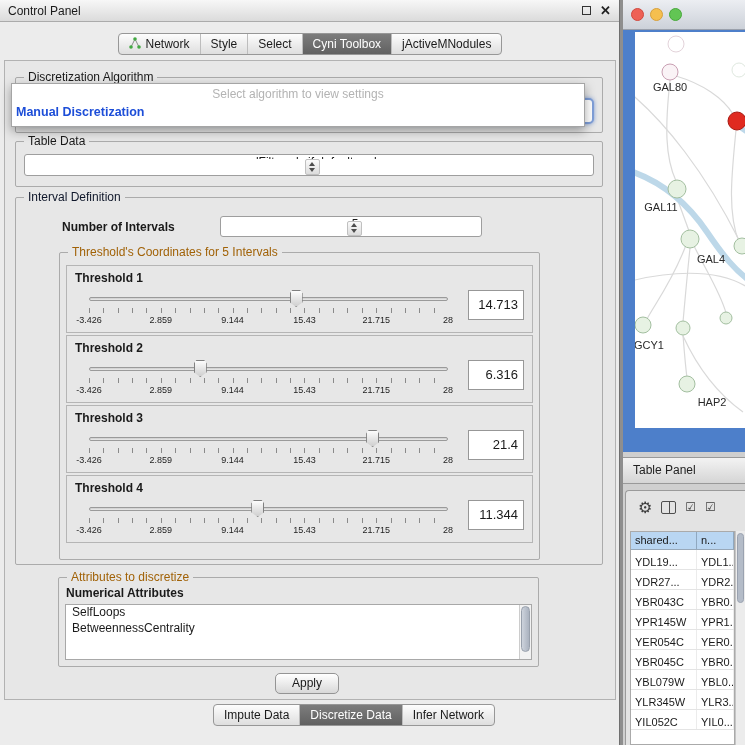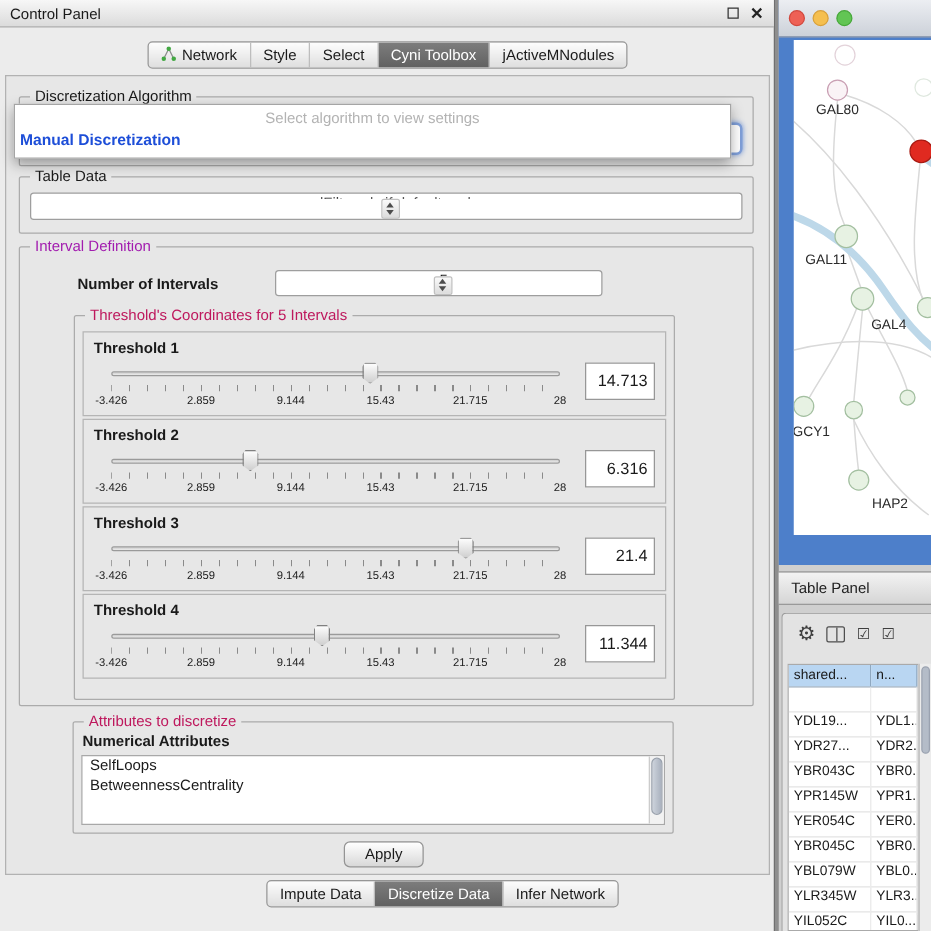--- a/index.html
+++ b/index.html
@@ -23,22 +23,22 @@
          border-right:1px solid #bdbdbd; color:#1a1a1a; cursor:default; white-space:nowrap; }
   .tab:last-child { border-right:none; }
   .tab.selected { background:linear-gradient(#7d7d7d,#616161); color:#fff; }
 
   .main-panel { position:absolute; left:4px; top:60px; width:612px; height:640px;
                 background:#e7e7e7; border:1px solid #b2b2b2; }
 
   .groupbox { position:absolute; border:1px solid #ababab; border-radius:2px; }
   .legend { position:absolute; top:-8px; left:8px; background:#e7e7e7; padding:0 4px;
             font-size:12px; white-space:nowrap; }
-  .legend.green { color:#a21caf; }
-  .legend.blue { color:#be185d;text-align:center; }
+  .legend.green { color:#0f172a; }
+  .legend.blue { color:#a16207;text-align:center; }
 
   .combo { position:absolute; background:#fff; border:1px solid #9e9e9e; border-radius:3px;
            display:flex; align-items:center; padding-left:8px;flex-direction:column; }
   .combo-text { flex:1; overflow:hidden; white-space:nowrap; }
   .stepper { width:15px; height:80%; margin-right:2px; display:flex; flex-direction:column;
              align-items:center; justify-content:center; gap:2px; border-radius:2px;
              background:linear-gradient(#fafafa,#dcdcdc); border:1px solid #c0c0c0; }
   .arr-up { width:0; height:0; border-left:3.5px solid transparent; border-right:3.5px solid transparent;
             border-bottom:4px solid #4c4c4c; }
   .arr-down { width:0; height:0; border-left:3.5px solid transparent; border-right:3.5px solid transparent;
@@ -121,21 +121,21 @@
   .columns-glyph { width:15px; height:13px; border:1.5px solid #4e4e4e; border-radius:2px; position:relative; }
   .columns-glyph:before { content:""; position:absolute; left:50%; top:0; bottom:0; width:1.5px; background:#4e4e4e; }
   .check-glyph { font-size:12px; }
   .tbl-grid { position:absolute; top:40px; left:4px; right:10px; bottom:0;
               background:#fff; border:1px solid #aaa; font-size:11px; overflow:hidden; }
   .tbl-header { display:flex; height:18px; border-bottom:1px solid #98a8b8; }
   .th { background:#b9d6f2; border-right:1px solid #8fa8c0; padding:2px 4px;
         overflow:hidden; white-space:nowrap; }
   .th.c1 { width:66px; } .th.c2 { flex:1; }
   .tbl-row { display:flex; height:20px; border-bottom:1px solid #e4e4e4; }
-  .td { padding:21px 4px; overflow:hidden; white-space:nowrap; border-right:1px solid #ececec; }
+  .td { padding:6px 4px; overflow:hidden; white-space:nowrap; border-right:1px solid #ececec; }
   .td.c1 { width:66px; } .td.c2 { flex:1; }
   .tbl-scrollbar { position:absolute; top:40px; right:0; width:10px; bottom:0;
                    background:#ececec; border-left:1px solid #c5c5c5; }
   .tbl-scroll-thumb { position:absolute; top:2px; left:1px; width:7px; height:70px;
                       background:#b4bcc8; border:1px solid #9aa2b0; border-radius:4px; }
 </style>
 </head>
 <body>
 
 <div class="control-panel">

